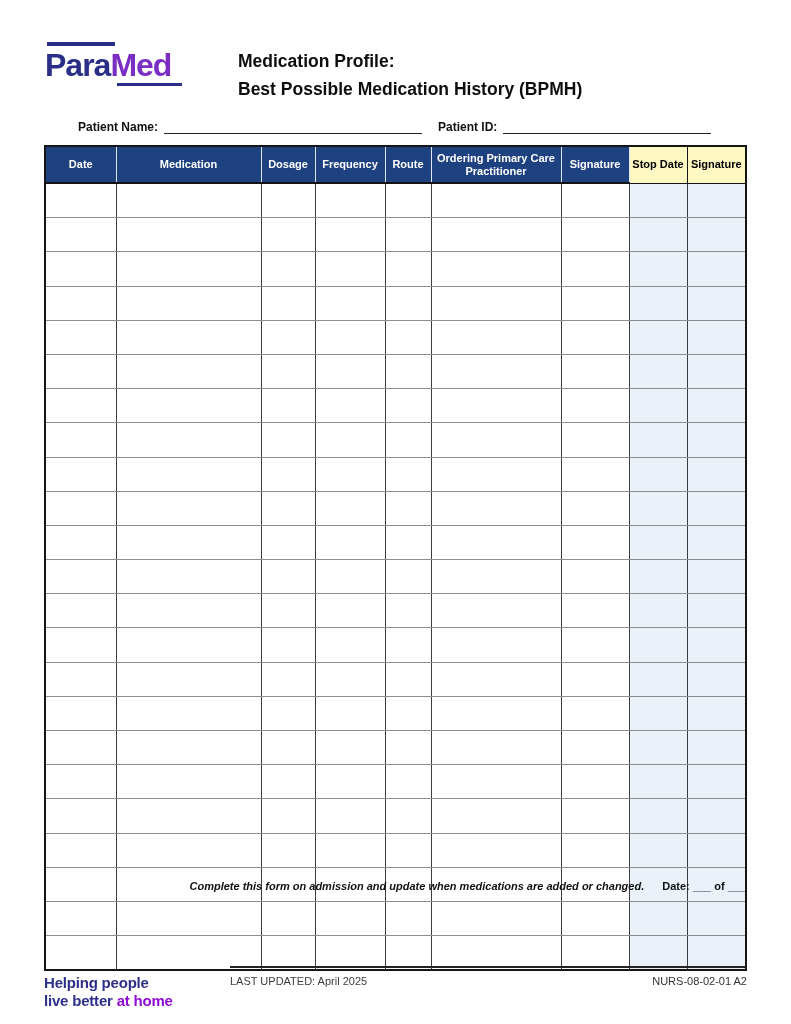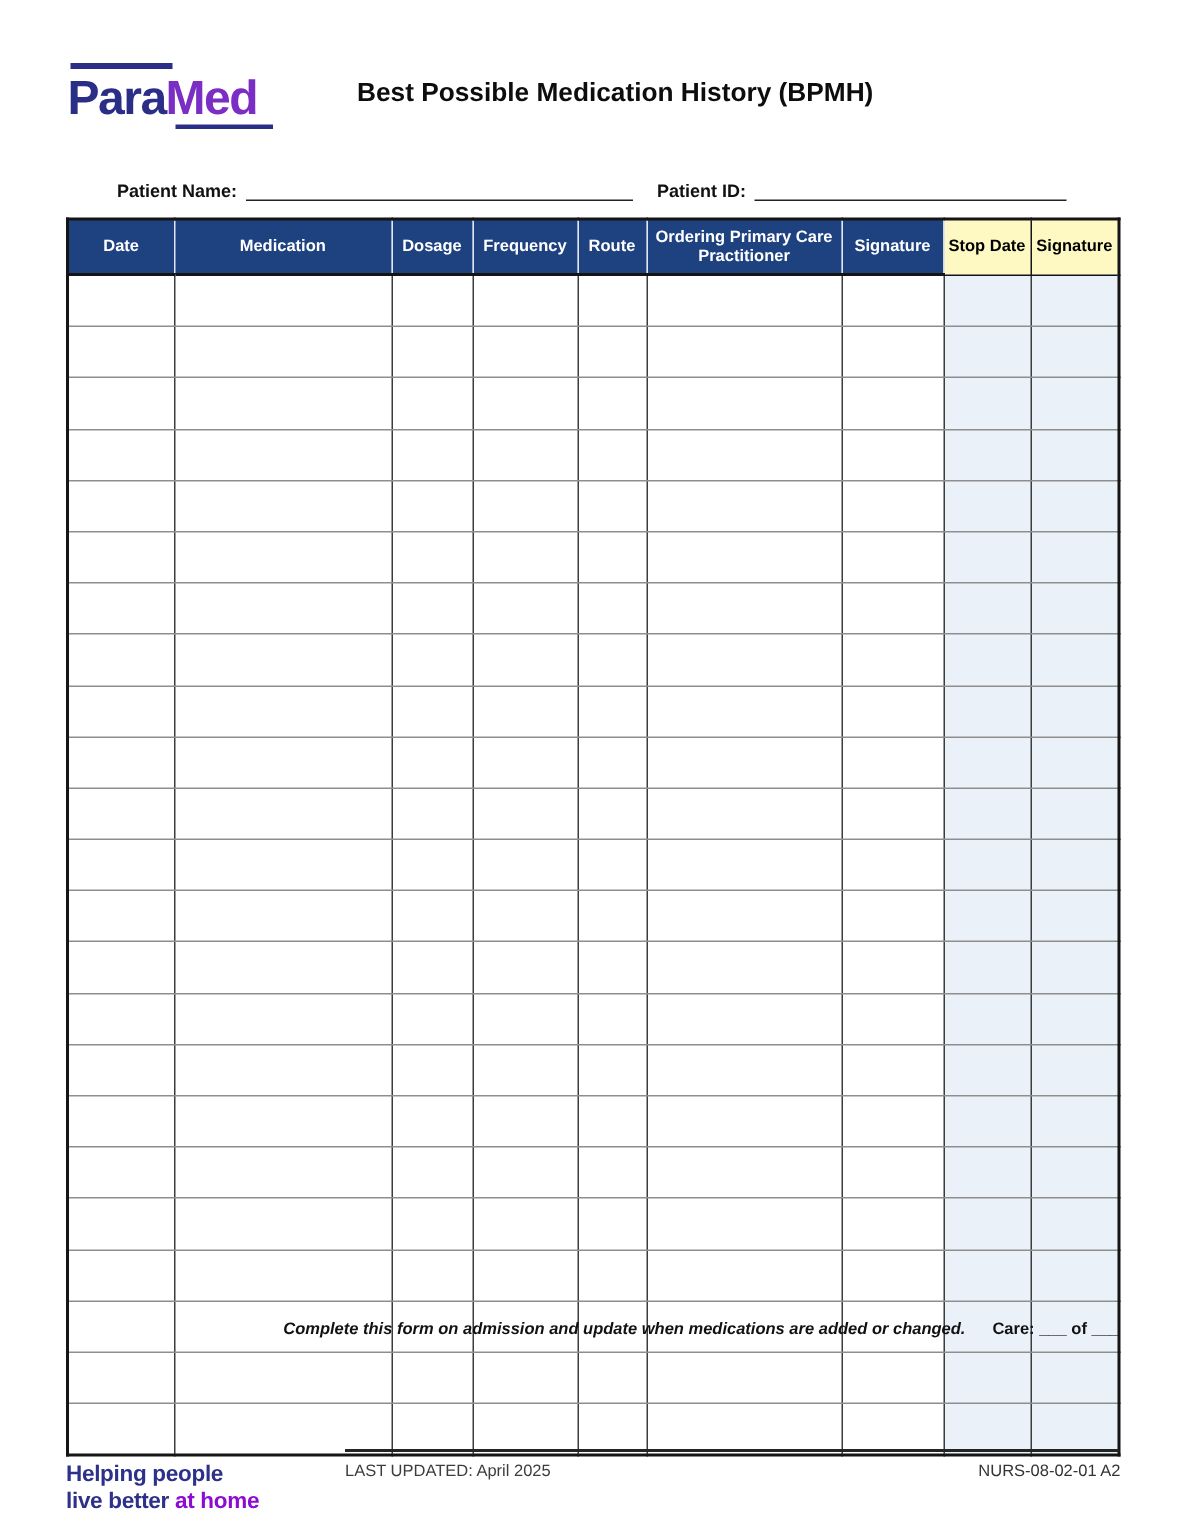--- a/index.html
+++ b/index.html
@@ -53,20 +53,21 @@
 </head>
 <body>
 
 <div class="logo">
   <div class="logo-rule logo-rule-top"></div>
   <div class="logo-text"><span class="logo-para">Para</span><span class="logo-med">Med</span></div>
   <div class="logo-rule logo-rule-bottom"></div>
 </div>
 
 <div class="title-block">
+  <div>Medication Profile:</div>
   <div>Best Possible Medication History (BPMH)</div>
 </div>
 
 <div class="patient-line">
   <span>Patient Name:</span>
   <span class="uline uline-name"></span>
   <span class="patient-id-label">Patient ID:</span>
   <span class="uline uline-id"></span>
 </div>
 
@@ -347,21 +348,21 @@
         <td></td>
         <td></td>
         <td class="light-col"></td>
         <td class="light-col"></td>
       </tr>
     </tbody>
 </table>
 
 <div class="footer-note">
   <span class="note-text">Complete this form on admission and update when medications are added or changed.</span>
-  <span class="page-counter">Care: ___ of ___</span>
+  <span class="page-counter">Date: ___ of ___</span>
 </div>
 
 <div class="brand-tagline">
   <div>Helping people</div>
   <div><span>live better </span><span class="tagline-purple">at home</span></div>
 </div>
 
 <div class="footer-rule"></div>
 <div class="last-updated">LAST UPDATED: April 2025</div>
 <div class="doc-code">NURS-08-02-01 A2</div>

